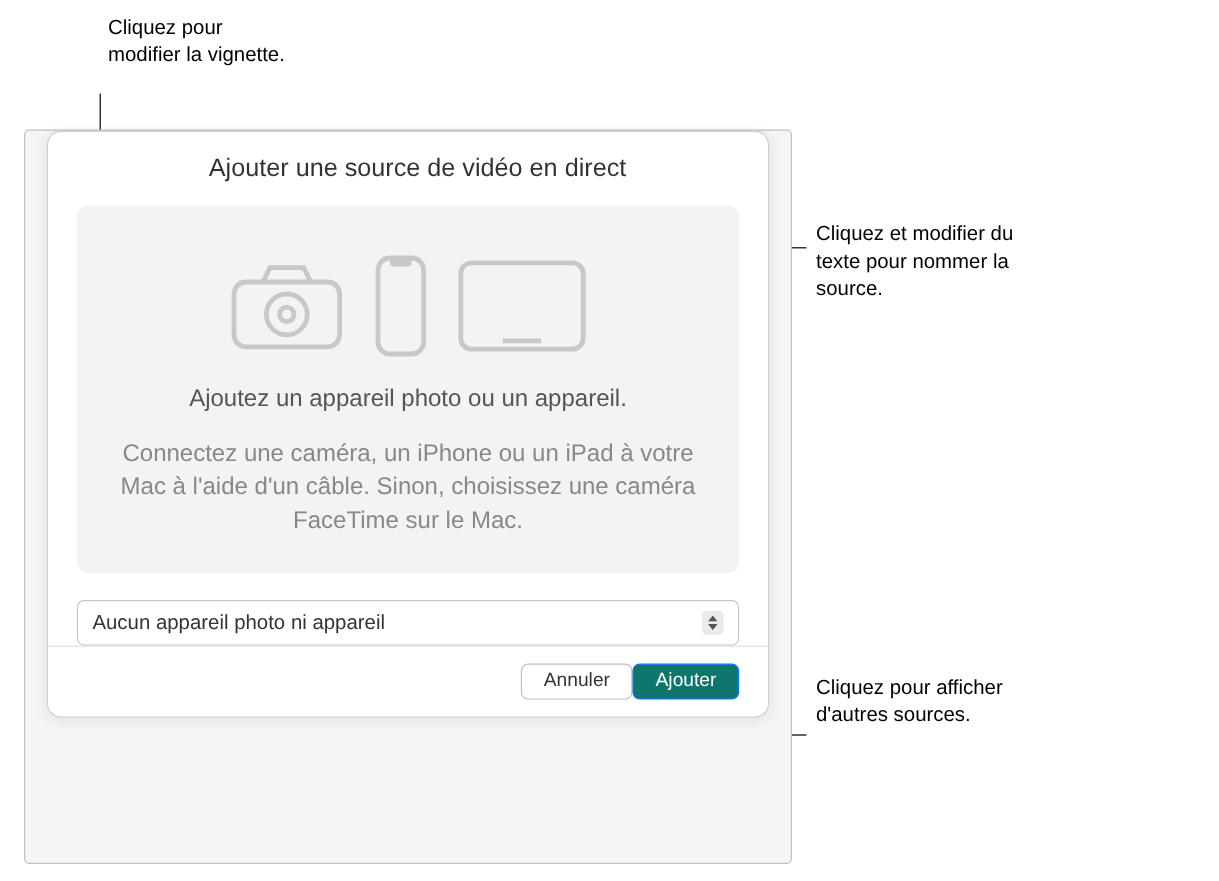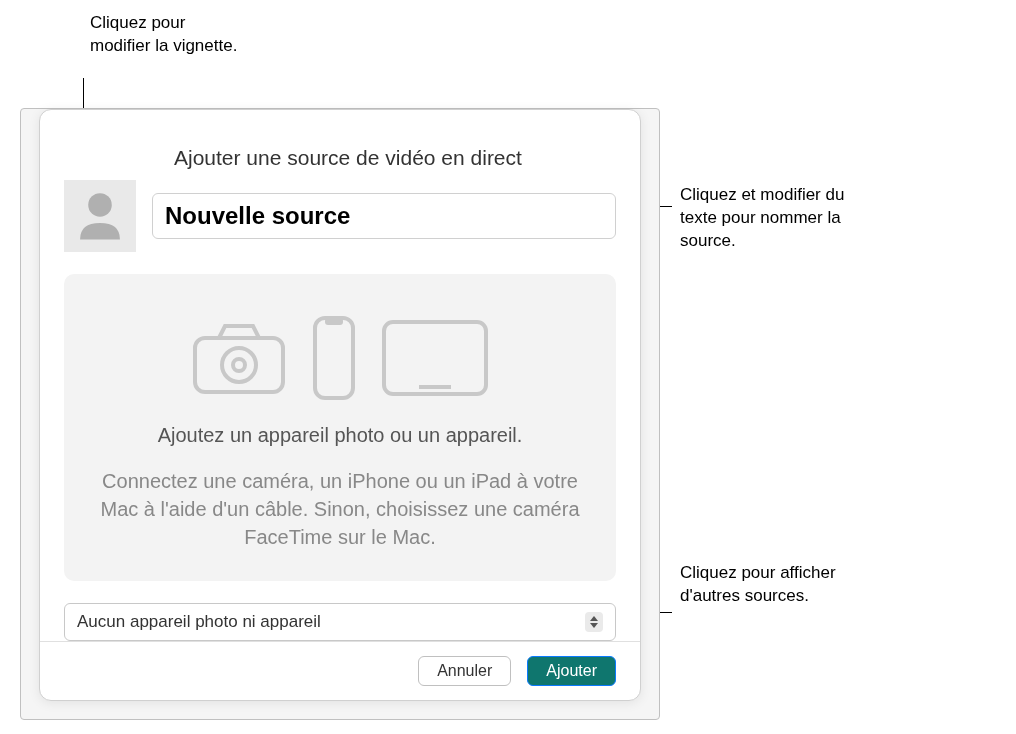--- a/index.html
+++ b/index.html
@@ -46,21 +46,21 @@
       width: 602px;
       background: #ffffff;
       border: 1px solid #d0d0d0;
       border-radius: 12px;
       margin-top: 0px;
       box-shadow: 0 2px 12px rgba(0,0,0,0.08);
       overflow: hidden;
     }
     
     .modal-header {
-      padding: 36px 24px 10px 24px;
+      padding: 19px 24px 10px 24px;
     }
     
     .modal-title {
       font-size: 21px;
       color: #333;
       text-align: left;
       padding-left: 110px;
     }
     
     .source-row {
@@ -179,21 +179,21 @@
       width: 8px;
       height: 5px;
       fill: #555;
     }
     
     .modal-footer {
       border-top: 1px solid #e0e0e0;
       padding: 14px 24px;
       display: flex;
       justify-content: flex-end;
-      gap: 16px;
+      gap: 0;
     }
     
     .btn {
       padding: 5px 18px;
       border-radius: 6px;
       font-size: 16px;
       cursor: pointer;
       border: 1px solid #c0c0c0;
       background: #ffffff;
       color: #333;
@@ -221,31 +221,20 @@
 d'autres sources.</div>
 <div class="annotation-line" style="left:614px; top:612px; width:58px; height:1px;"></div>
 
 <div class="modal-wrapper">
   <div class="modal">
 
     <div class="modal-header">
       <div class="modal-title">Ajouter une source de vidéo en direct</div>
     </div>
 
-    <div class="source-row">
-      <div class="thumbnail">
-        <span>
-          <svg viewBox="0 0 64 64">
-            <circle cx="32" cy="22" r="13"></circle>
-            <path d="M 10 60 Q 10 42 32 42 Q 54 42 54 60 Z"></path>
-          </svg>
-        </span>
-      </div>
-      <input class="source-name-input" value="Nouvelle source" style="">
-    </div>
 
     <div class="device-area">
       <div class="device-icons">
         <span class="device-icon-camera">
           <svg viewBox="0 0 100 80">
             <rect x="6" y="20" width="88" height="54" rx="10"></rect>
             <path d="M 30 20 L 36 8 L 64 8 L 70 20"></path>
             <circle cx="50" cy="47" r="17"></circle>
             <circle cx="50" cy="47" r="6"></circle>
           </svg>

